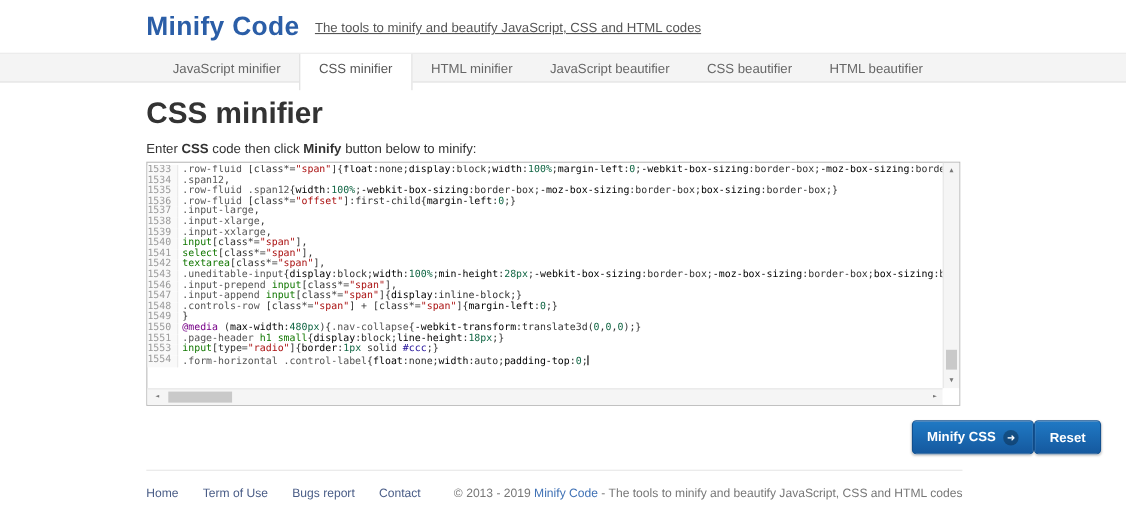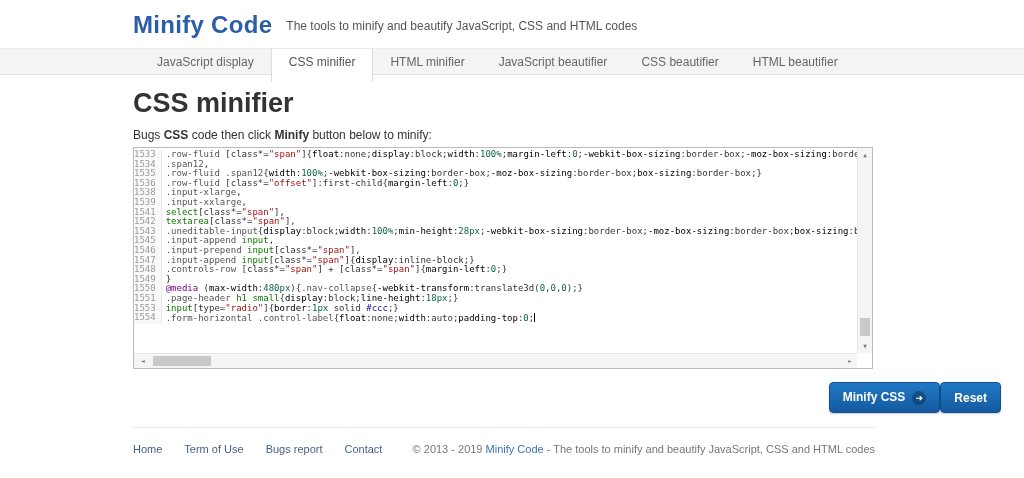--- a/index.html
+++ b/index.html
@@ -4,21 +4,21 @@
 <style>
   * { box-sizing: border-box; }
   html,body { margin:0; padding:0; }
   body {
     width:1024px; height:478px; overflow:hidden; background:#fff;
     font-family:"Liberation Sans", sans-serif; position:relative;
   }
   
   .header { padding:11px 0 9px 133px; white-space:nowrap; }
   .site-title { font-size:24px; font-weight:bold; color:#2b5ea7; display:inline-block; letter-spacing:.3px; cursor:pointer; }
-  .site-tagline { font-size:12px; color:#555; margin-left:14px; vertical-align:3px; }
+  .site-tagline { font-size:12px; color:#555; margin-left:14px; vertical-align:3px;text-decoration:underline; }
   
   .tabbar { height:27px; background:#f4f4f4; border-top:1px solid #ececec; border-bottom:1px solid #e2e2e2; padding-left:140px; white-space:nowrap; }
   .tab { display:inline-block; vertical-align:top; padding:0 17px; line-height:27px; height:27px; font-size:12px; color:#666; cursor:pointer; }
   .tab.active { background:#fff; border-left:1px solid #ddd; border-right:1px solid #ddd; height:33px; color:#555; }
   
   .container { padding-left:133px; width:875px; }
   .page-title { font-size:27px; font-weight:bold; color:#333; margin:13px 0 9px; }
   .instruction { font-size:12px; color:#333; margin:0 0 5px; }
   .instruction b { font-weight:bold; }
   
@@ -53,39 +53,40 @@
   .copyright .cl { color:#3f71b5; cursor:pointer; }
 </style>
 </head>
 <body>
 
 <div class="header">
   <span class="site-title">Minify Code</span><span class="site-tagline">The tools to minify and beautify JavaScript, CSS and HTML codes</span>
 </div>
 
 <div class="tabbar">
-  <div style="display:inline-block"><div class="tab">JavaScript display</div><div class="tab active">CSS minifier</div><div class="tab">HTML minifier</div><div class="tab">JavaScript beautifier</div><div class="tab">CSS beautifier</div><div class="tab">HTML beautifier</div></div>
+  <div style="display:inline-block"><div class="tab">JavaScript minifier</div><div class="tab active">CSS minifier</div><div class="tab">HTML minifier</div><div class="tab">JavaScript beautifier</div><div class="tab">CSS beautifier</div><div class="tab">HTML beautifier</div></div>
 </div>
 
 <div class="container">
   <h1 class="page-title">CSS minifier</h1>
-  <p class="instruction"><span>Bugs </span><b>CSS</b><span> code then click </span><b>Minify</b><span> button below to minify:</span></p>
+  <p class="instruction"><span>Enter </span><b>CSS</b><span> code then click </span><b>Minify</b><span> button below to minify:</span></p>
 
   <div class="editor">
     <div class="code-area">
         <div class="code-line"><span class="ln">1533</span><span class="code"><span class="t-qual">.row-fluid</span> [class*=<span class="t-str">"span"</span>]{<span class="t-prop">float</span>:none;<span class="t-prop">display</span>:block;<span class="t-prop">width</span>:<span class="t-num">100%</span>;<span class="t-prop">margin-left</span>:<span class="t-num">0</span>;<span class="t-prop">-webkit-box-sizing</span>:border-box;<span class="t-prop">-moz-box-sizing</span>:border-box;:border-box;}</span></div>
         <div class="code-line"><span class="ln">1534</span><span class="code"><span class="t-qual">.span12</span>,</span></div>
         <div class="code-line"><span class="ln">1535</span><span class="code"><span class="t-qual">.row-fluid</span> <span class="t-qual">.span12</span>{<span class="t-prop">width</span>:<span class="t-num">100%</span>;<span class="t-prop">-webkit-box-sizing</span>:border-box;<span class="t-prop">-moz-box-sizing</span>:border-box;<span class="t-prop">box-sizing</span>:border-box;}</span></div>
         <div class="code-line"><span class="ln">1536</span><span class="code"><span class="t-qual">.row-fluid</span> [class*=<span class="t-str">"offset"</span>]:first-child{<span class="t-prop">margin-left</span>:<span class="t-num">0</span>;}</span></div>
+        <div class="code-line"><span class="ln">1537</span><span class="code"><span class="t-qual">.input-large</span>,</span></div>
         <div class="code-line"><span class="ln">1538</span><span class="code"><span class="t-qual">.input-xlarge</span>,</span></div>
         <div class="code-line"><span class="ln">1539</span><span class="code"><span class="t-qual">.input-xxlarge</span>,</span></div>
+        <div class="code-line"><span class="ln">1540</span><span class="code"><span class="t-tag">input</span>[class*=<span class="t-str">"span"</span>],</span></div>
         <div class="code-line"><span class="ln">1541</span><span class="code"><span class="t-tag">select</span>[class*=<span class="t-str">"span"</span>],</span></div>
         <div class="code-line"><span class="ln">1542</span><span class="code"><span class="t-tag">textarea</span>[class*=<span class="t-str">"span"</span>],</span></div>
         <div class="code-line"><span class="ln">1543</span><span class="code"><span class="t-qual">.uneditable-input</span>{<span class="t-prop">display</span>:block;<span class="t-prop">width</span>:<span class="t-num">100%</span>;<span class="t-prop">min-height</span>:<span class="t-num">28px</span>;<span class="t-prop">-webkit-box-sizing</span>:border-box;<span class="t-prop">-moz-box-sizing</span>:border-box;<span class="t-prop">box-sizing</span>:border-box;}</span></div>
-        <div class="code-line"><span class="ln">1545</span><span class="code"><span class="t-qual">.input-append</span> <span class="t-tag">input</span>,</span></div>
         <div class="code-line"><span class="ln">1546</span><span class="code"><span class="t-qual">.input-prepend</span> <span class="t-tag">input</span>[class*=<span class="t-str">"span"</span>],</span></div>
         <div class="code-line"><span class="ln">1547</span><span class="code"><span class="t-qual">.input-append</span> <span class="t-tag">input</span>[class*=<span class="t-str">"span"</span>]{<span class="t-prop">display</span>:inline-block;}</span></div>
         <div class="code-line"><span class="ln">1548</span><span class="code"><span class="t-qual">.controls-row</span> [class*=<span class="t-str">"span"</span>] + [class*=<span class="t-str">"span"</span>]{<span class="t-prop">margin-left</span>:<span class="t-num">0</span>;}</span></div>
         <div class="code-line"><span class="ln">1549</span><span class="code">}</span></div>
         <div class="code-line"><span class="ln">1550</span><span class="code"><span class="t-kw">@media</span> (<span class="t-prop">max-width</span>:<span class="t-num">480px</span>){<span class="t-qual">.nav-collapse</span>{<span class="t-prop">-webkit-transform</span>:translate3d(<span class="t-num">0</span>,<span class="t-num">0</span>,<span class="t-num">0</span>);}</span></div>
         <div class="code-line"><span class="ln">1551</span><span class="code"><span class="t-qual">.page-header</span> <span class="t-tag">h1</span> <span class="t-tag">small</span>{<span class="t-prop">display</span>:block;<span class="t-prop">line-height</span>:<span class="t-num">18px</span>;}</span></div>
         <div class="code-line"><span class="ln">1553</span><span class="code"><span class="t-tag">input</span>[type=<span class="t-str">"radio"</span>]{<span class="t-prop">border</span>:<span class="t-num">1px</span> solid <span class="t-atom">#ccc</span>;}</span></div>
         <div class="code-line"><span class="ln">1554</span><span class="code"><span class="t-qual">.form-horizontal</span> <span class="t-qual">.control-label</span>{<span class="t-prop">float</span>:none;<span class="t-prop">width</span>:auto;<span class="t-prop">padding-top</span>:<span class="t-num">0</span>;<span class="caret"></span></span></div>
       </div>
     <div class="vscroll">

